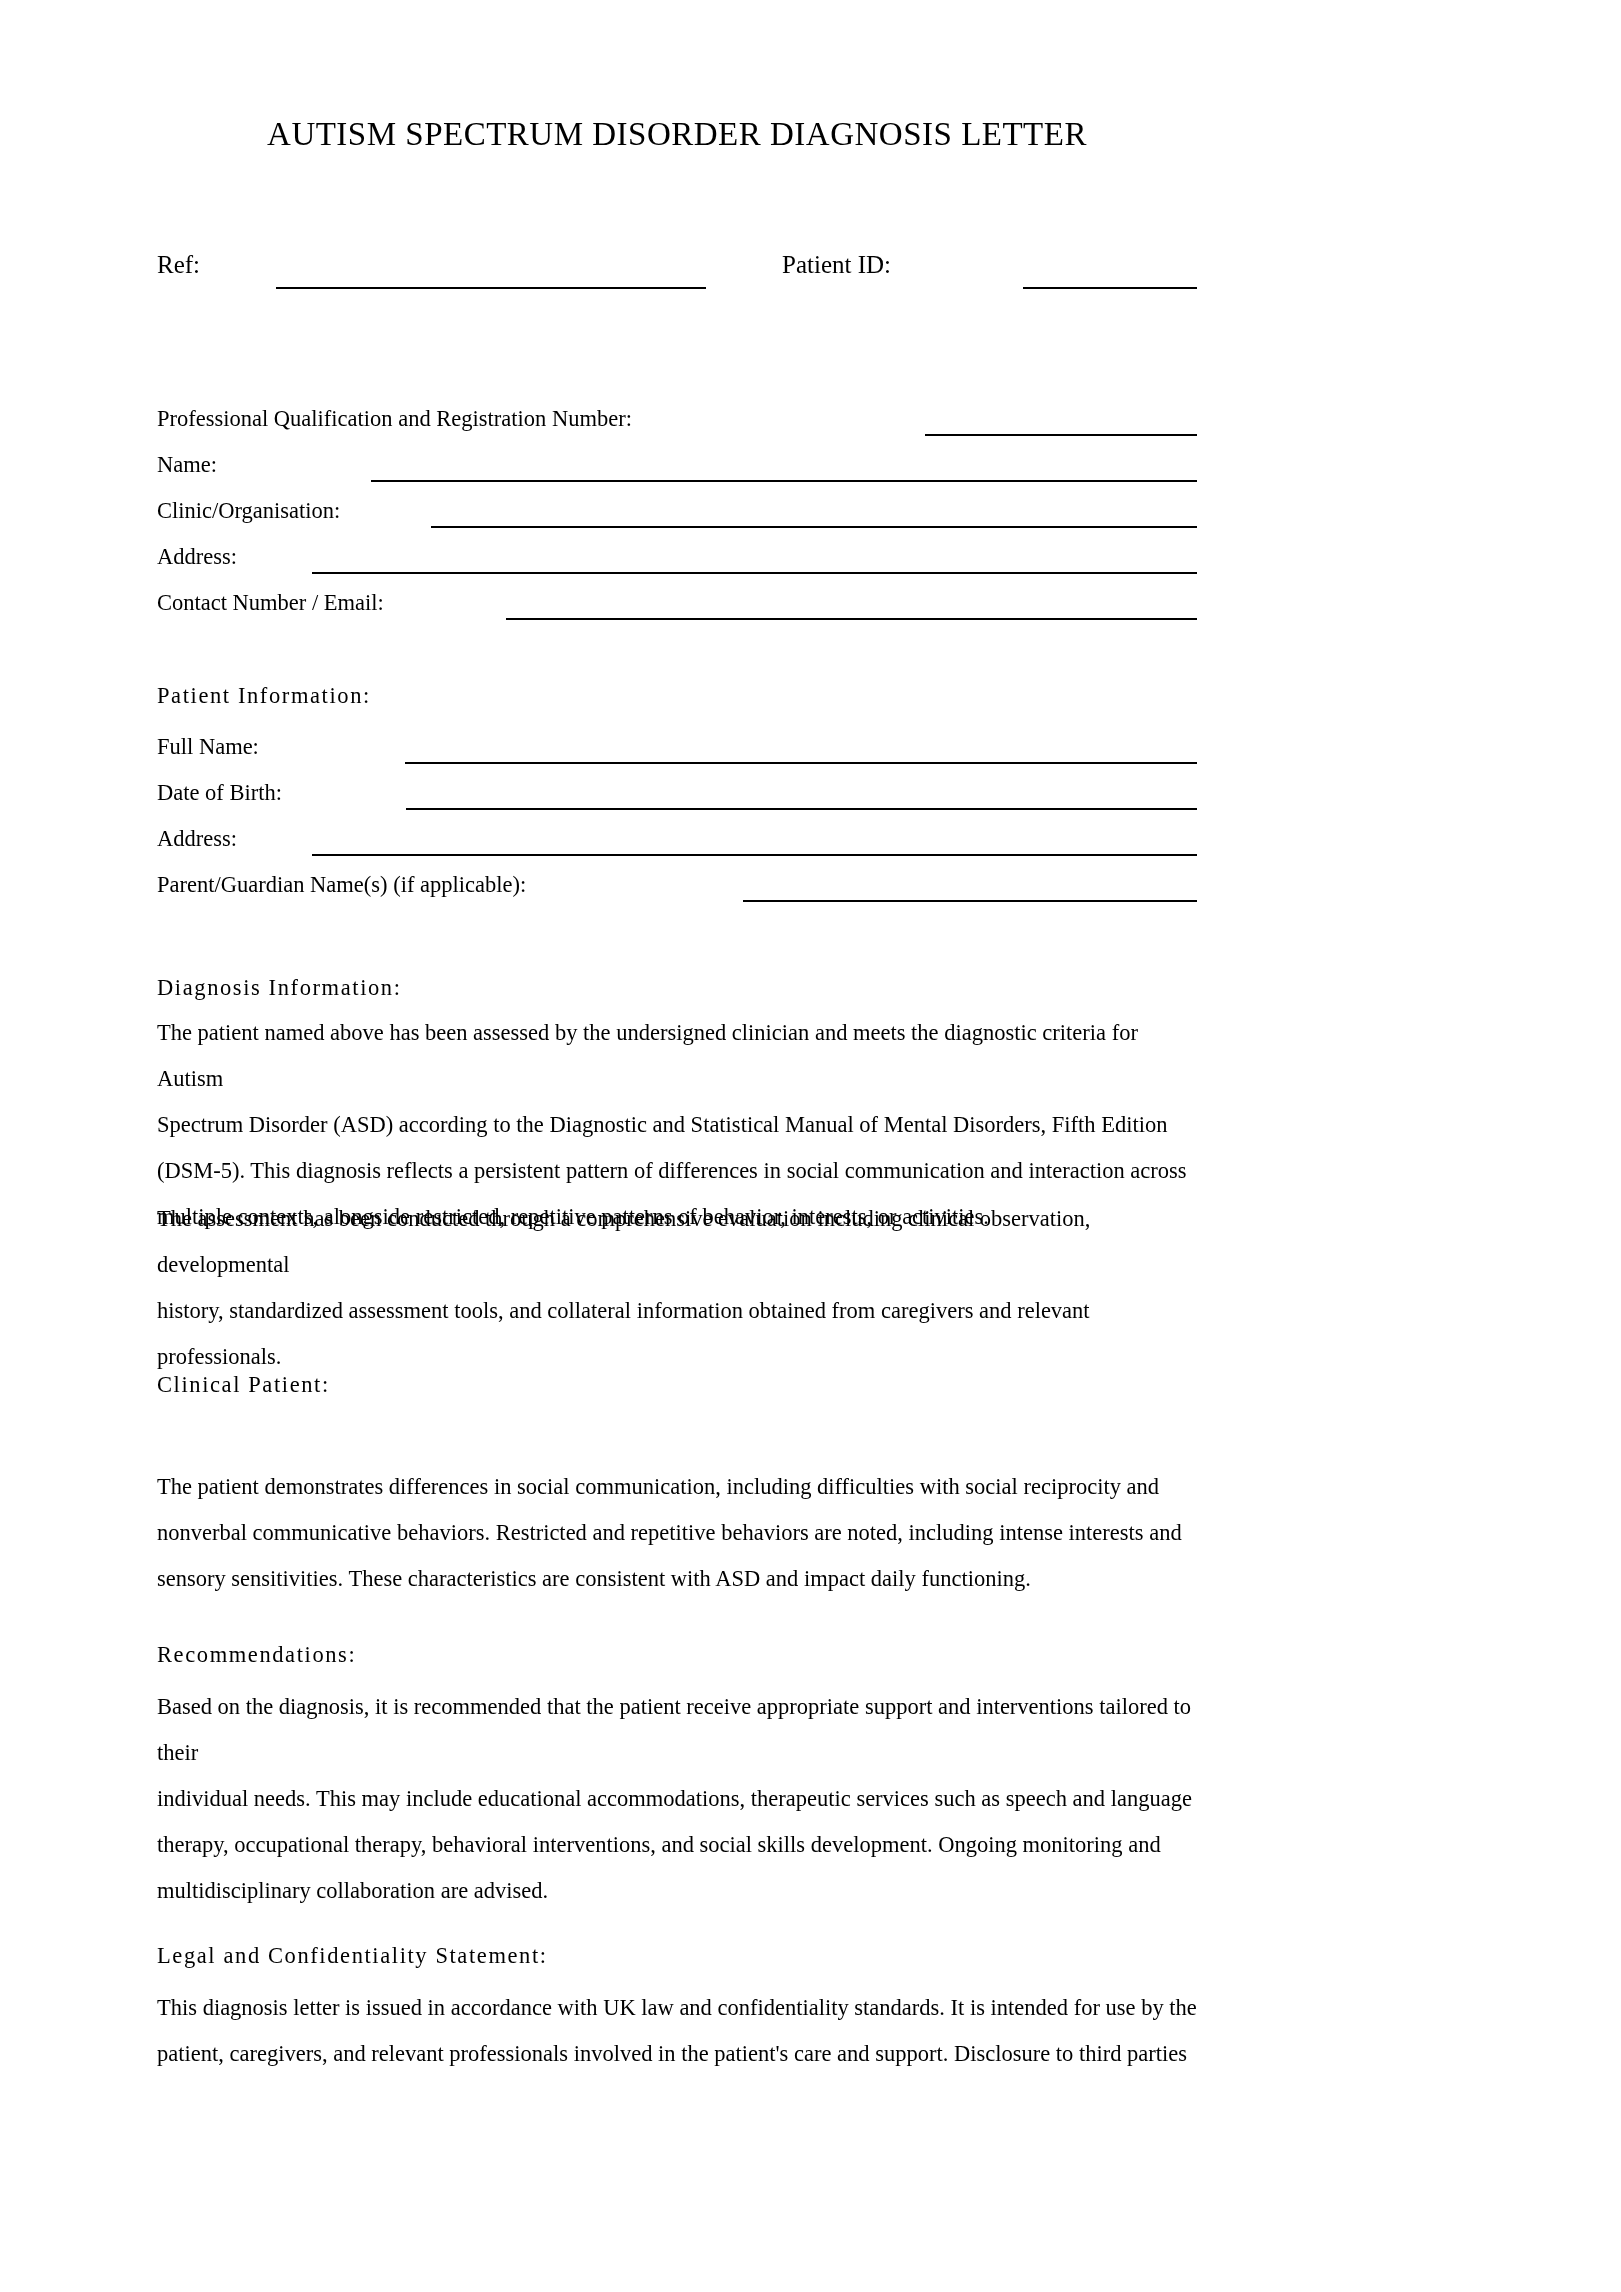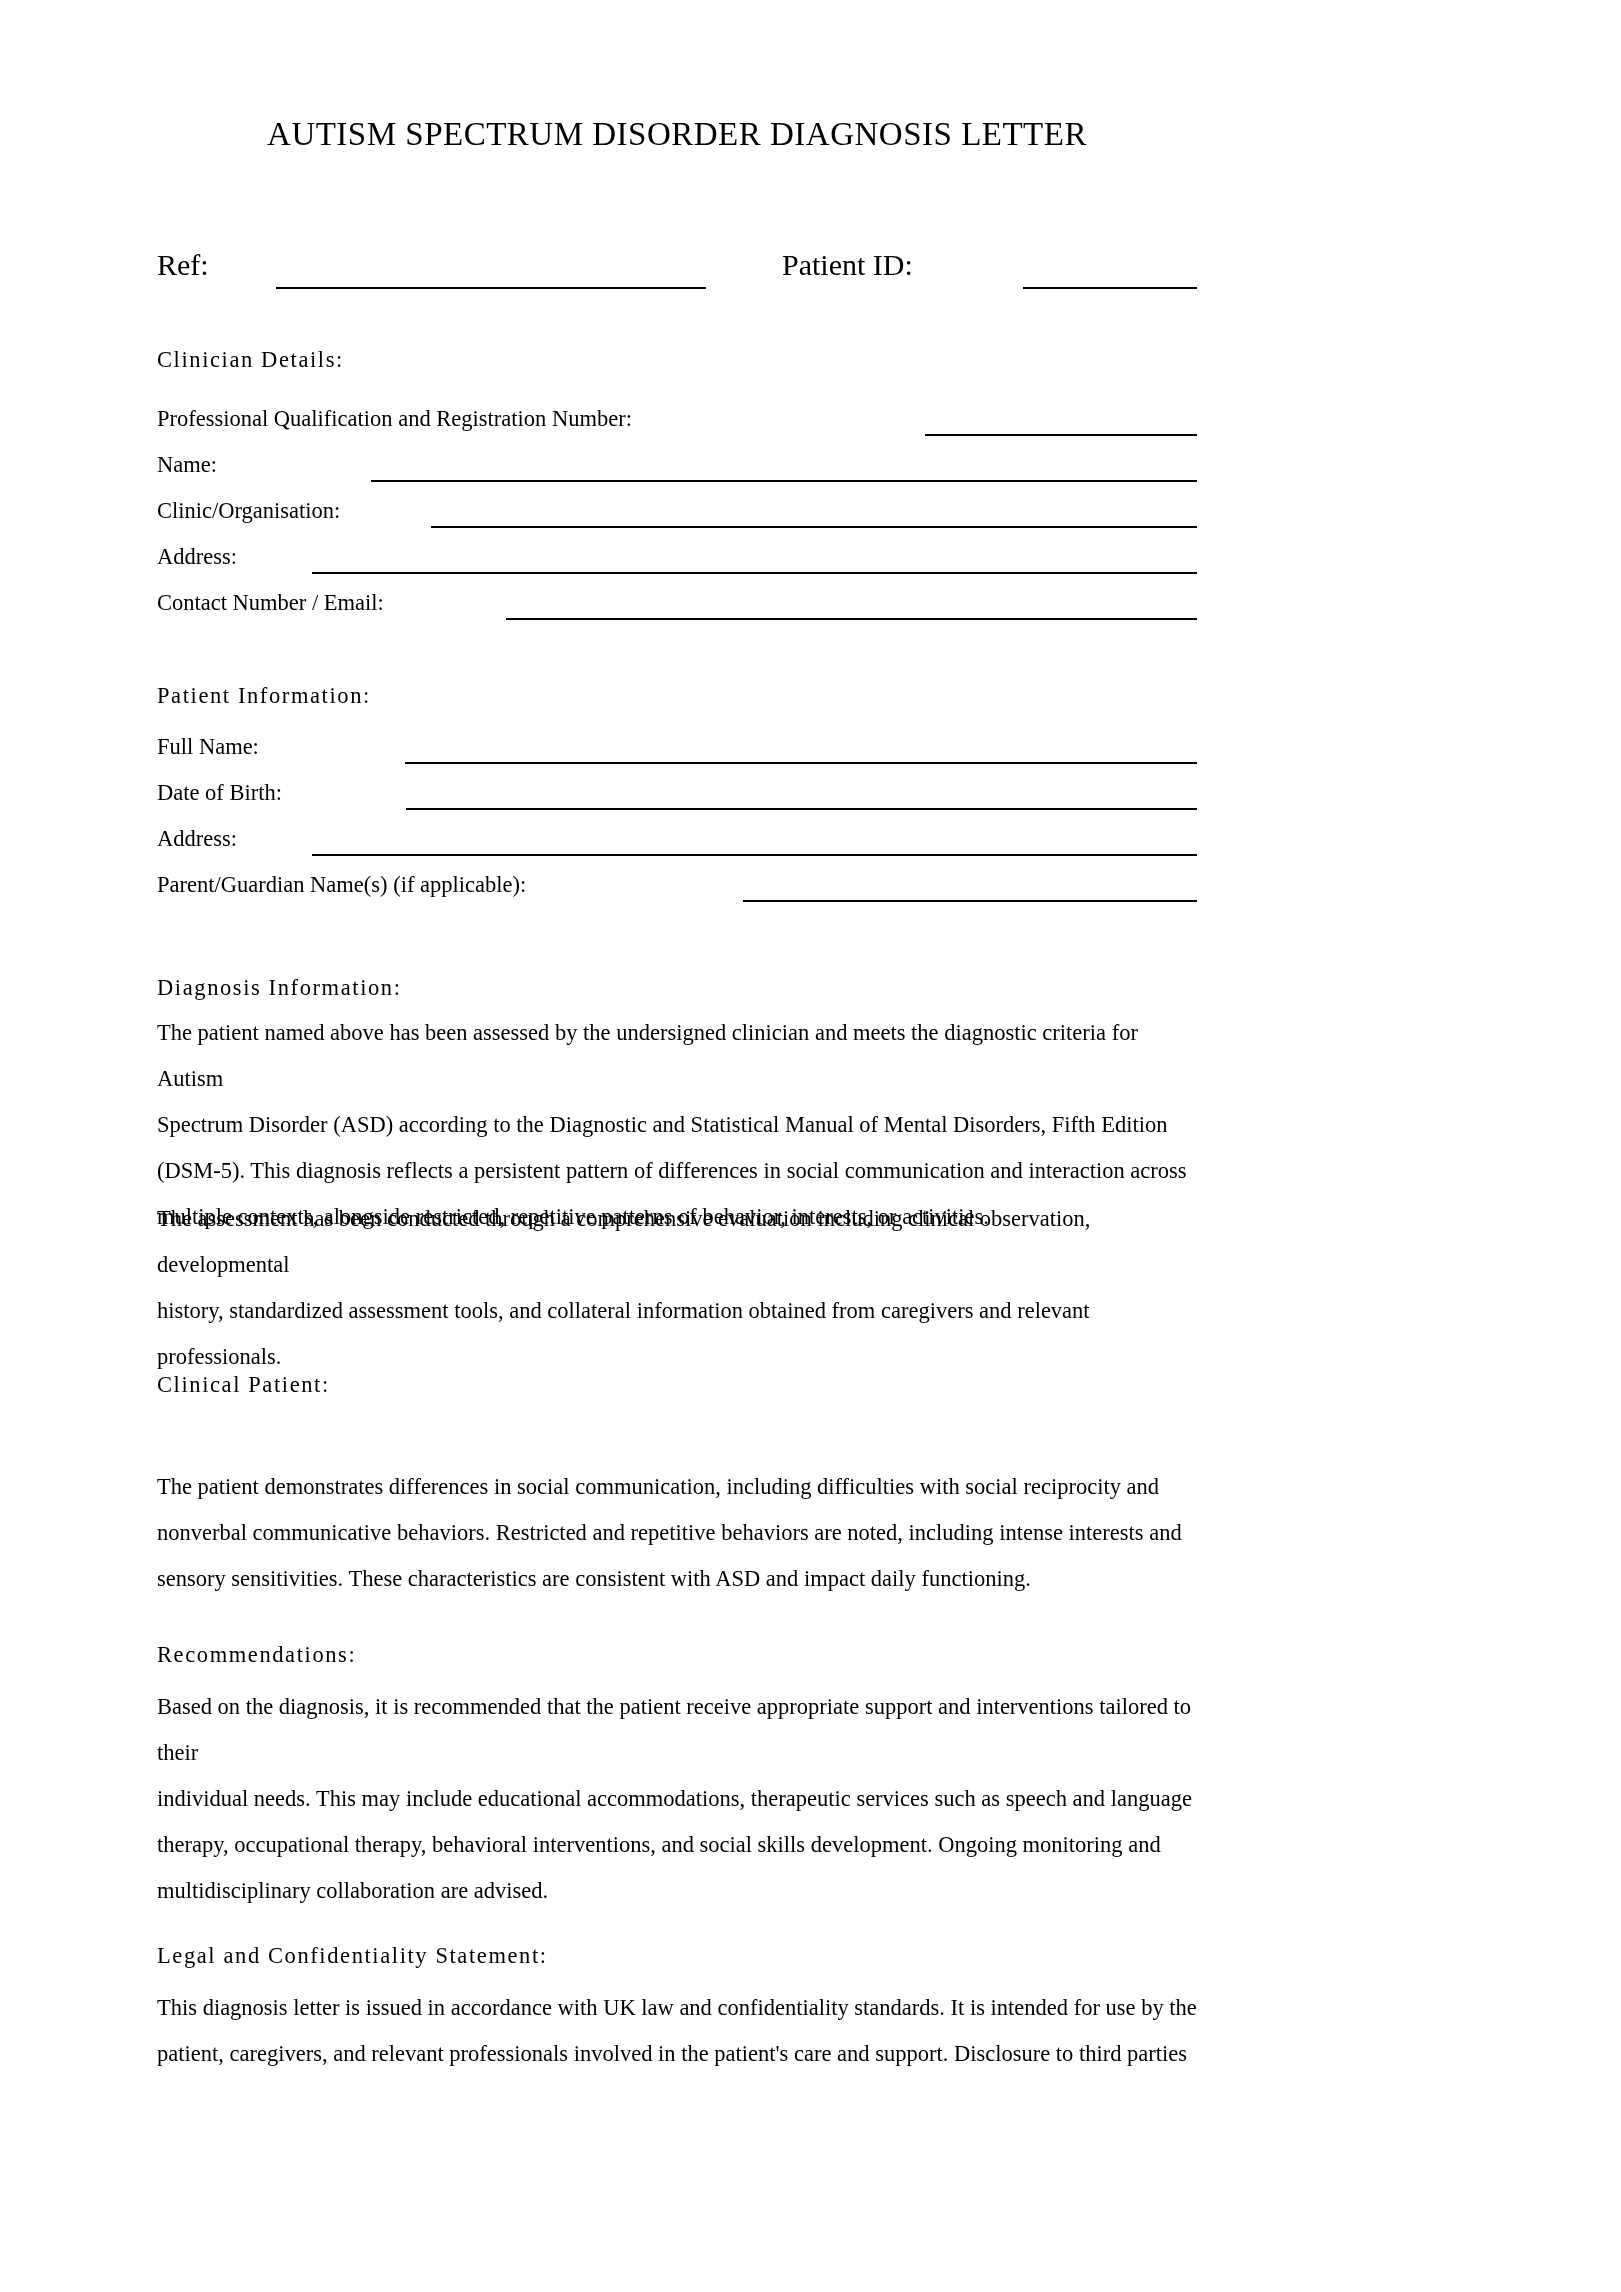--- a/index.html
+++ b/index.html
@@ -28,21 +28,21 @@
   }
 
   .section-heading {
     font-size: 22.5px;
     line-height: 29px;
     letter-spacing: 1.6px;
   }
 
   
   .ref-row { top: 245px; height: 51px; }
-  .ref-row .flabel { position: absolute; top: 5.9px; font-size: 30px; line-height: 27.4px; }
+  .ref-row .flabel { position: absolute; top: 5.9px; font-size: 25px; line-height: 27.4px; }
   .ref-row .fline  { position: absolute; top: 42px; border-top: 2.9px solid #000; }
   .ref-label { left: 0; }
   .ref-line { left: 119px; width: 430px; }
   .patient-id-label { left: 625px; }
   .patient-id-line { left: 866px; right: 0; }
 
   
   .fields { }
   .field-row { position: relative; height: 46px; }
   .field-row .flabel {
@@ -91,21 +91,20 @@
 
   <div class="abs doc-title">AUTISM SPECTRUM DISORDER DIAGNOSIS LETTER</div>
 
   <div class="abs ref-row">
     <span class="flabel ref-label">Ref:</span>
     <span class="fline ref-line"></span>
     <span class="flabel patient-id-label">Patient ID:</span>
     <span class="fline patient-id-line"></span>
   </div>
 
-  <div class="abs section-heading heading-clinician">Clinician Details:</div>
 
   <div class="abs fields clinician-fields">
     <div class="field-row">
       <span class="flabel">Professional Qualification and Registration Number:</span>
       <span class="fline line-profqual"></span>
     </div>
     <div class="field-row">
       <span class="flabel">Name:</span>
       <span class="fline line-name"></span>
     </div>

